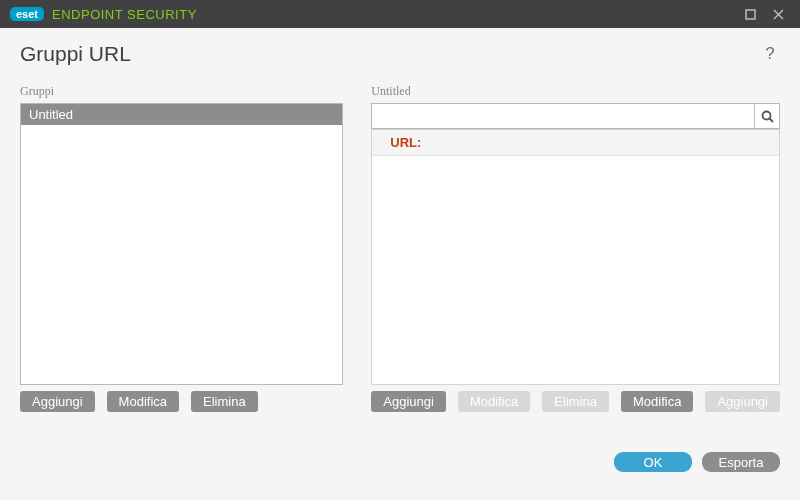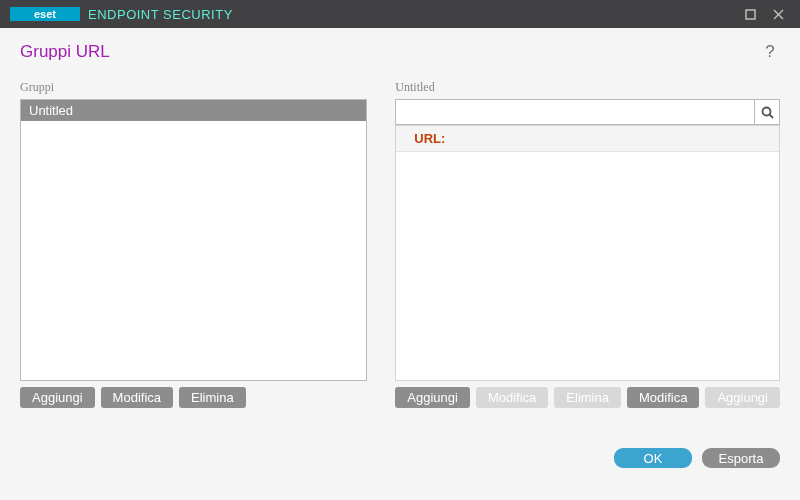--- a/index.html
+++ b/index.html
@@ -13,42 +13,42 @@
     align-items: center;
     padding: 0 8px 0 10px;
     font-size: 12px;
     letter-spacing: 0.5px;
   }
   .brand-badge {
     background: #00a1c9;
     color: #fff;
     font-weight: bold;
     font-size: 11px;
-    padding: 1px 24px;
-    border-radius: 0;
+    padding: 1px 6px;
+    border-radius: 5px;
     margin-right: 8px;
     letter-spacing: 0;
   }
-  .product-name { font-weight: 300; font-size: 13px; color: #5eead4; }
+  .product-name { font-weight: 300; font-size: 13px; color: #84cc16; }
   .titlebar-spacer { flex: 1; }
   .titlebar-btn {
     width: 28px; height: 22px;
     display: flex; align-items: center; justify-content: center;
     color: #bdbdbd;
   }
   .titlebar-btn svg { width: 11px; height: 11px; stroke: #bdbdbd; stroke-width: 1.5; fill: none; }
 
   .content {
     padding: 14px 20px 12px 20px;
   }
   .header-row {
     display: flex; align-items: center;
     margin-bottom: 18px;
   }
-  .page-title { font-size: 17px; font-weight: 400; color: #a21caf; flex: 1; }
+  .page-title { font-size: 21px; font-weight: 400; color: #404040; flex: 1; }
   .help-icon { color: #6f6f6f; font-size: 17px; width: 20px; text-align: center; }
 
   .panels {
     display: flex;
     gap: 28px;
   }
   .panel { flex: 1; display: flex; flex-direction: column; }
   .panel-label { font-size: 12px; color: #878787; margin-bottom: 4px; font-family: Liberation Serif, serif; }
 
   .listbox {
@@ -98,21 +98,21 @@
     border-bottom: 1px solid #e4e4e4;
     padding: 5px 18px;
     font-size: 13px;
     font-weight: 600;
     color: #c2410c;
   }
   .url-body { flex: 1; }
 
   .btn-row {
     display: flex;
-    gap: 6px;
+    gap: 12px;
     margin-top: 6px;
   }
   .btn {
     background: #8d8d8d;
     color: #fff;
     border: none;
     border-radius: 3px;
     padding: 3px 12px;
     font-size: 13px;
     cursor: pointer;

